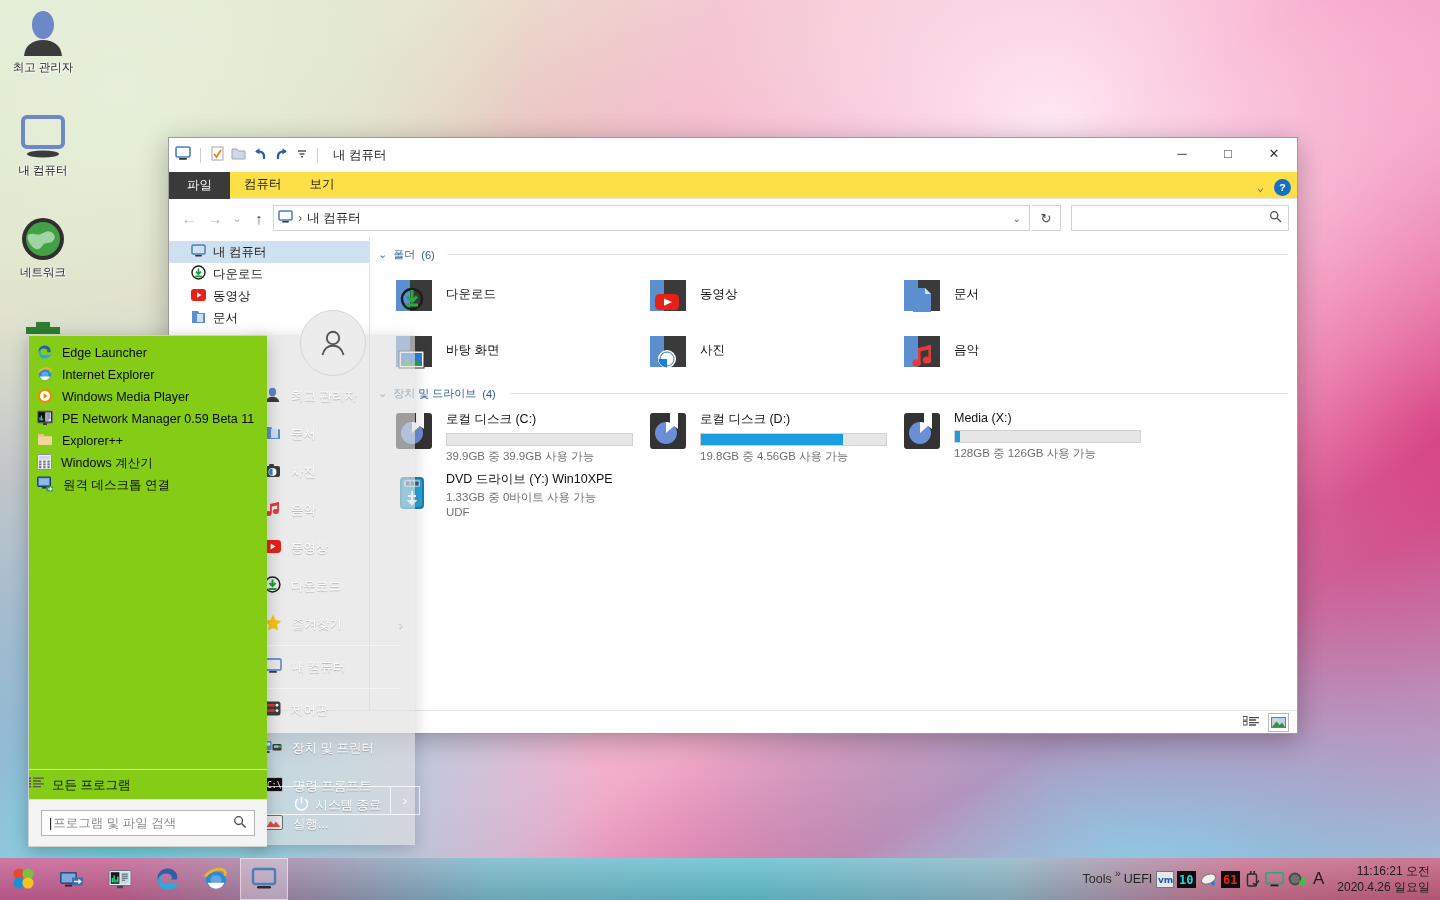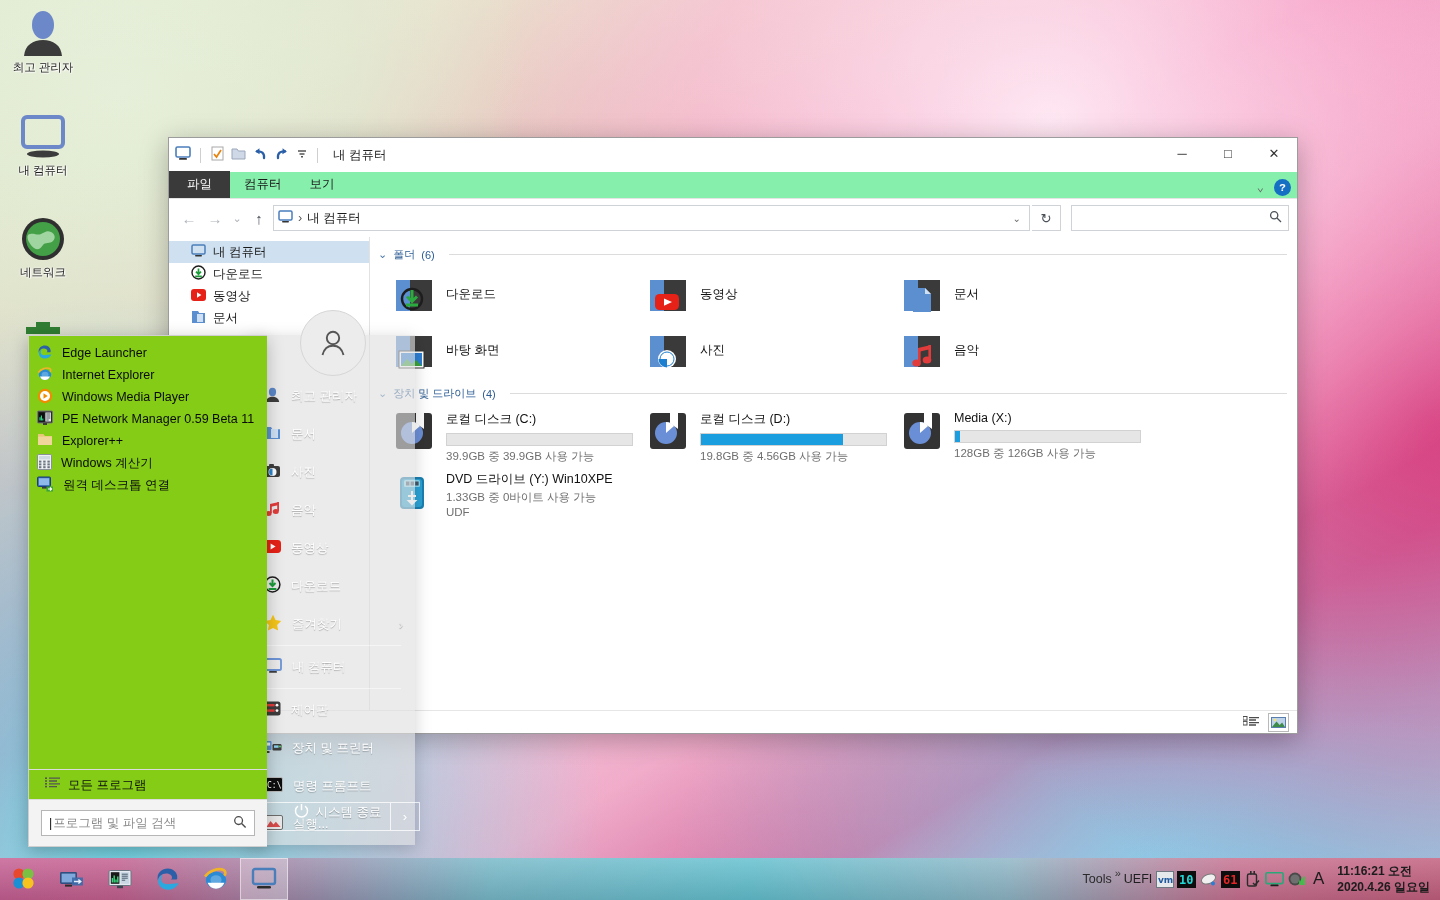--- a/index.html
+++ b/index.html
@@ -32,21 +32,21 @@
 
   
   #explorer{position:absolute;left:168px;top:137px;width:1128px;height:595px;
     background:#fff;border:1px solid #9c9c9c;box-shadow:0 6px 26px rgba(0,0,0,.28);}
   .qat{height:34px;display:flex;align-items:center;padding:0 6px;gap:6px;background:#fff;}
   .qat .sep{width:1px;height:15px;background:#cfcfcf;margin:0 3px;}
   .qat .title{font-size:12.5px;color:#242424;margin-left:6px;}
   .wbtns{position:absolute;right:0;top:0;display:flex;}
   .wbtn{width:46px;height:30px;display:flex;align-items:center;justify-content:center;color:#333;}
 
-  .ribbon{height:26px;display:flex;align-items:flex-end;background:#86efac;position:relative;font-family:Liberation Mono, monospace;}
+  .ribbon{height:26px;display:flex;align-items:center;background:#fde047;position:relative;font-family:Liberation Mono, monospace;}
   .rtab{padding:4px 14px 5px;font-size:12.5px;color:#1a1a1a;}
   .rtab.file{background:#3a3a3a;color:#fff;padding:5px 18px 5px;font-weight:normal;}
   .ribbon-right{position:absolute;right:6px;bottom:2px;display:flex;align-items:center;gap:10px;}
   .helpbtn{width:17px;height:17px;border-radius:50%;background:#1570c4;color:#fff;font-size:11px;
     display:flex;align-items:center;justify-content:center;font-weight:bold;}
 
   .navbar{height:38px;display:flex;align-items:center;gap:2px;padding:0 8px;background:#fff;}
   .navbtn{width:24px;height:24px;display:flex;align-items:center;justify-content:center;color:#aeb4bb;font-size:15px;}
   .navbtn.active{color:#4b5158;}
   .addrbar{flex:1;height:24px;border:1px solid #cfd3d7;background:#fff;display:flex;align-items:center;
@@ -81,54 +81,54 @@
   .viewbtns{position:absolute;right:8px;top:2px;display:flex;gap:7px;align-items:center;}
   .vb{width:19px;height:17px;display:flex;align-items:center;justify-content:center;}
 
   
   #startmenu{position:absolute;left:0;top:335px;width:415px;height:510px;}
   .sm-left{position:absolute;left:28px;top:0;width:238px;height:510px;background:#84cc16;
     border:1px solid #cfcfcf;border-right:none;box-shadow:0 4px 16px rgba(0,0,0,.25);}
   .sm-progs{padding:6px 0 0 0;}
   .sm-prog{height:22px;display:flex;align-items:center;gap:9px;padding-left:8px;font-size:12.5px;color:#0b0b0b;}
   .sm-allprog{position:absolute;left:0;right:0;bottom:46px;height:30px;border-top:1px solid #dcdcdc;
-    display:flex;align-items:center;gap:8px;padding-left:16px;font-size:12.5px;color:#0b0b0b;}
+    display:flex;align-items:center;gap:8px;padding-left:0;font-size:12.5px;color:#0b0b0b;}
   .sm-srch{position:absolute;left:0;right:0;bottom:0;height:46px;background:#f3f3f3;border-top:1px solid #dcdcdc;
     display:flex;align-items:center;padding:0 12px;}
   .sm-srchbox{flex:1;height:24px;background:#fff;border:1px solid #b6b6b6;display:flex;align-items:center;
     padding:0 7px;font-size:12.5px;color:#8a8a8a;}
 
   .sm-right{position:absolute;left:250px;top:0;width:165px;height:510px;
     background:rgba(222,222,222,.62);box-shadow:0 4px 16px rgba(0,0,0,.18);}
   .sm-right .avatar{position:absolute;left:50px;top:-25px;width:64px;height:64px;border-radius:50%;
     background:#ececec;border:1px solid #d6d6d6;display:flex;align-items:center;justify-content:center;}
   .sm-ritem{height:38px;display:flex;align-items:center;gap:10px;padding-left:14px;font-size:12.5px;color:#fff;
     text-shadow:0 1px 1px rgba(0,0,0,.28);position:relative;}
   .sm-ritem .chev{position:absolute;right:12px;color:#e8e8e8;font-size:13px;}
   .sm-rsep{height:1px;background:rgba(255,255,255,.5);margin:2px 14px;}
-  .sm-power{position:absolute;left:14px;bottom:14px;width:134px;height:27px;display:flex;align-items:flex-start;
+  .sm-power{position:absolute;left:14px;bottom:30px;width:134px;height:27px;display:flex;align-items:flex-end;
     border:1px solid rgba(255,255,255,.75);padding-left:20px;}
   .sm-power .pmain{flex:1;display:flex;align-items:center;justify-content:center;gap:7px;font-size:12.5px;color:#fff;
     text-shadow:0 1px 1px rgba(0,0,0,.3);}
   .sm-power .parrow{width:28px;height:100%;border-left:1px solid rgba(255,255,255,.75);
     display:flex;align-items:center;justify-content:center;color:#fff;font-size:13px;}
 
   
   #taskbar{position:absolute;left:0;bottom:0;width:1440px;height:42px;
     background:linear-gradient(to right,#c55f93 0%,#c4608f 8%,#78b9c9 34%,#63c0cf 52%,#8fb6c6 70%,#c8708f 86%,#c25f7e 100%);
     display:flex;align-items:center;}
   #taskbar .tb-tint{position:absolute;inset:0;background:linear-gradient(to bottom,rgba(255,255,255,.16),rgba(0,0,0,.10));pointer-events:none;}
   .tb-left{display:flex;align-items:center;position:relative;z-index:2;}
   .tb-btn{width:48px;height:42px;display:flex;align-items:center;justify-content:center;}
   .tb-btn.active{background:rgba(255,255,255,.30);border:1px solid rgba(255,255,255,.5);box-sizing:border-box;}
   .tb-right{margin-left:auto;display:flex;align-items:center;gap:3px;padding-right:10px;position:relative;z-index:2;}
   .tb-right .tools{font-size:12.5px;color:#2a2a2a;}
   .tb-right .chevs{font-size:11px;color:#333;align-self:flex-start;margin-top:4px;}
   .tb-right .uefi{font-size:12.5px;color:#1e1e1e;}
-  .tb-clock{text-align:left;font-size:12px;color:#1c1c1c;line-height:16px;padding-left:6px;font-weight:bold;}
+  .tb-clock{text-align:right;font-size:12px;color:#1c1c1c;line-height:16px;padding-left:6px;}
   .tray-ico{width:19px;height:18px;display:flex;align-items:center;justify-content:center;}
 </style>
 </head>
 <body>
 
 <div id="desktop">
   <div class="wp-base"></div>
   <div class="wp-gloss"></div>
 
   <div class="dicon" style="left:0px;top:2px;">

